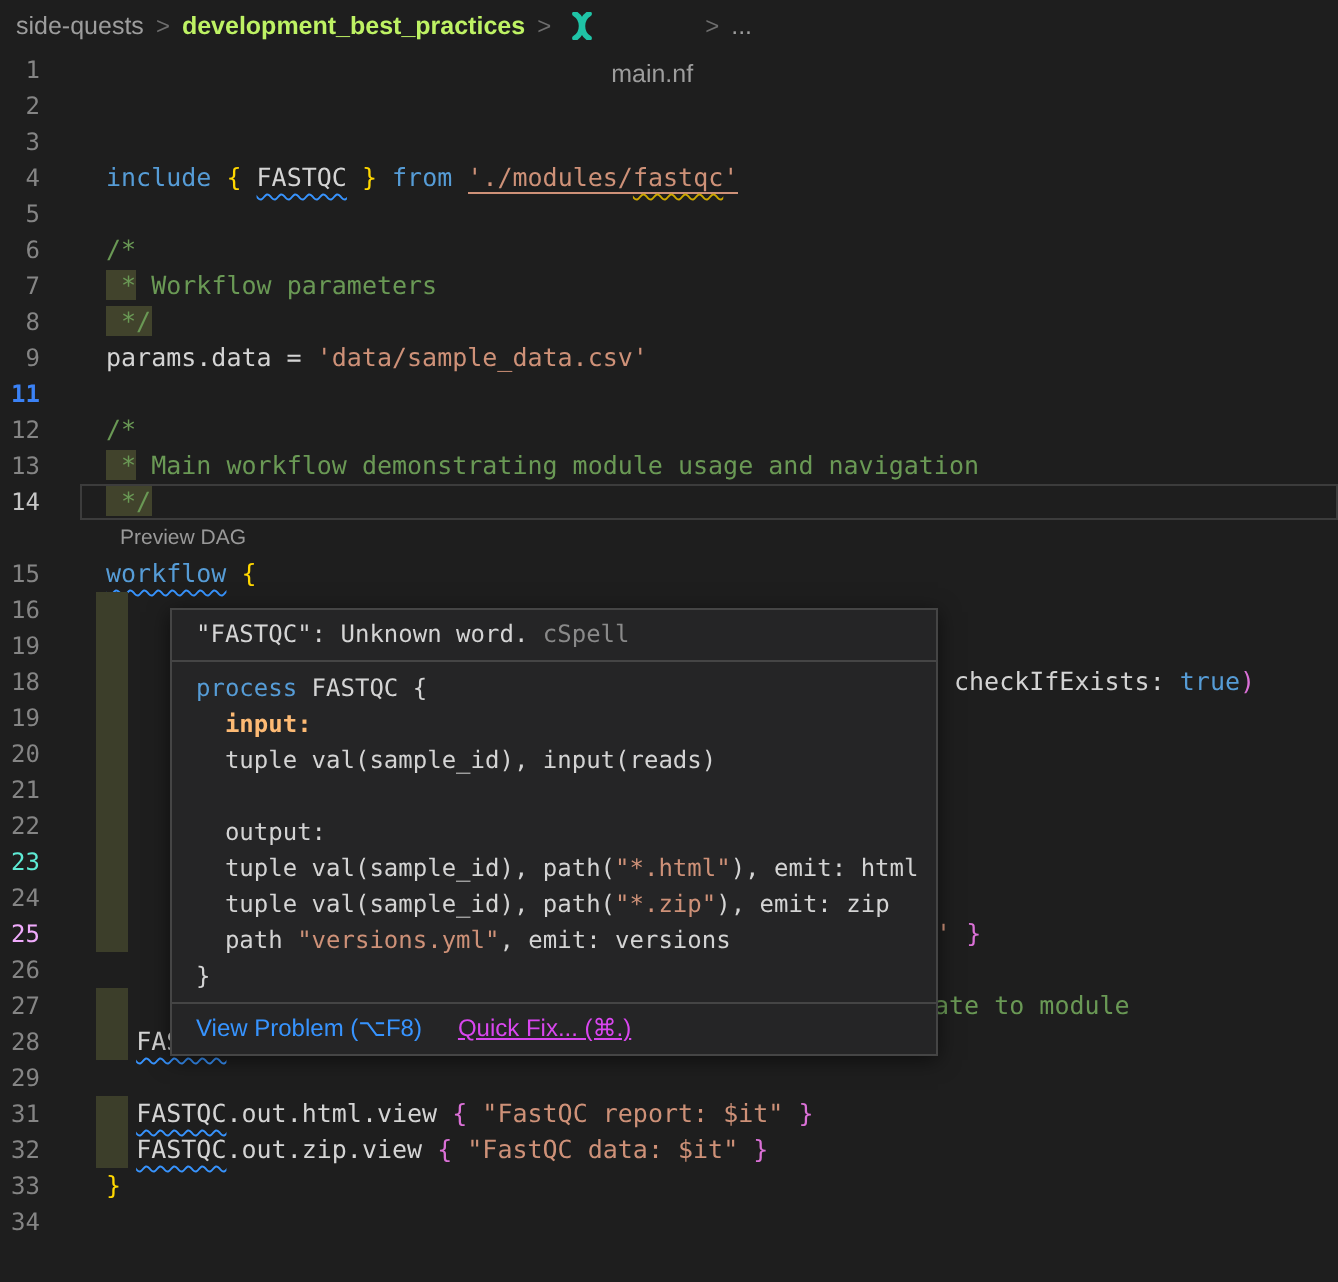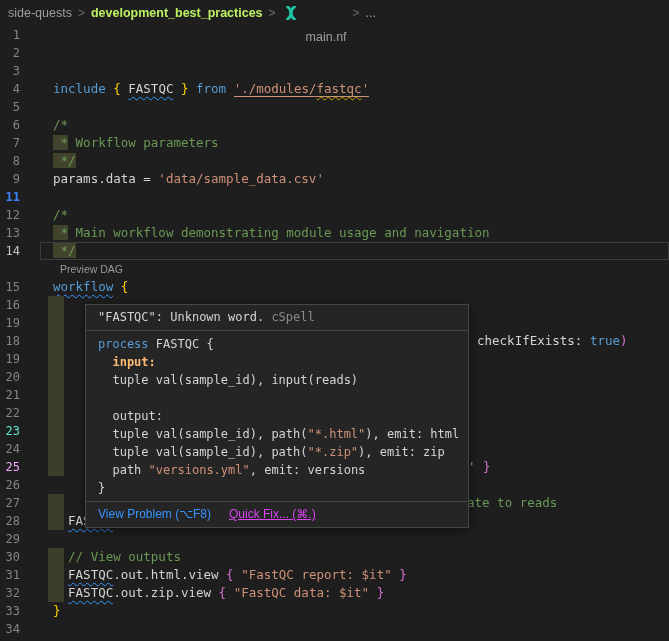--- a/index.html
+++ b/index.html
@@ -97,24 +97,23 @@
     <div class="row"><span class="num" style="color: rgb(133, 133, 133);">19</span><span class="band" style="background: rgb(60, 62, 42);"></span><span class="code"></span></div>
     <div class="row"><span class="num" style="color: rgb(133, 133, 133);">18</span><span class="band" style="background: rgb(60, 62, 42);"></span><span class="code"><span class="frag" style="left: 424px;"><span style="color: rgb(212, 212, 212);">checkIfExists: </span><span style="color: rgb(86, 156, 214);">true</span><span style="color: rgb(218, 112, 214);">)</span></span></span></div>
     <div class="row"><span class="num" style="color: rgb(133, 133, 133);">19</span><span class="band" style="background: rgb(60, 62, 42);"></span><span class="code"></span></div>
     <div class="row"><span class="num" style="color: rgb(133, 133, 133);">20</span><span class="band" style="background: rgb(60, 62, 42);"></span><span class="code"></span></div>
     <div class="row"><span class="num" style="color: rgb(133, 133, 133);">21</span><span class="band" style="background: rgb(60, 62, 42);"></span><span class="code"></span></div>
     <div class="row"><span class="num" style="color: rgb(133, 133, 133);">22</span><span class="band" style="background: rgb(60, 62, 42);"></span><span class="code"></span></div>
     <div class="row"><span class="num" style="color: #5eead4;">23</span><span class="band" style="background: rgb(60, 62, 42);"></span><span class="code"></span></div>
     <div class="row"><span class="num" style="color: rgb(133, 133, 133);">24</span><span class="band" style="background: rgb(60, 62, 42);"></span><span class="code"></span></div>
     <div class="row"><span class="num" style="color: #f0abfc;">25</span><span class="band" style="background: rgb(60, 62, 42);"></span><span class="code"><span class="frag" style="left: 415px;"><span style="color: rgb(206, 145, 120);">' </span><span style="color: rgb(218, 112, 214);">}</span></span></span></div>
     <div class="row"><span class="num" style="color: rgb(133, 133, 133);">26</span><span class="code"></span></div>
-    <div class="row"><span class="num" style="color: rgb(133, 133, 133);">27</span><span class="band" style="background: rgb(60, 62, 42);"></span><span class="code"><span class="frag" style="left: 414px;"><span style="color: rgb(106, 153, 85);">ate to reads</span></span></span></div>
+    <div class="row"><span class="num" style="color: rgb(133, 133, 133);">27</span><span class="band" style="background: rgb(60, 62, 42);"></span><span class="code"><span class="frag" style="left: 414px;"><span style="color: rgb(106, 153, 85);">ate to module</span></span></span></div>
     <div class="row"><span class="num" style="color: rgb(133, 133, 133);">28</span><span class="band" style="background: rgb(60, 62, 42);"></span><span class="code"><span style="color: rgb(212, 212, 212);">  </span><span class="sq-blue" style="color: rgb(212, 212, 212);">FASTQC</span><span style="color: rgb(218, 112, 214);">(</span><span style="color: rgb(212, 212, 212);">ch_input</span><span style="color: rgb(218, 112, 214);">)</span></span></div>
     <div class="row"><span class="num" style="color: rgb(133, 133, 133);">29</span><span class="code"></span></div>
-    <div class="row"><span class="num" style="color: rgb(133, 133, 133);">30</span><span class="band" style="background: rgb(60, 62, 42);"></span><span class="code"><span style="color: rgb(212, 212, 212);">  </span><span style="color: rgb(106, 153, 85);">// View outputs</span></span></div>
     <div class="row"><span class="num" style="color: rgb(133, 133, 133);">31</span><span class="band" style="background: rgb(60, 62, 42);"></span><span class="code"><span style="color: rgb(212, 212, 212);">  </span><span class="sq-blue" style="color: rgb(212, 212, 212);">FASTQC</span><span style="color: rgb(212, 212, 212);">.out.html.view </span><span style="color: rgb(218, 112, 214);">{</span><span style="color: rgb(212, 212, 212);"> </span><span style="color: rgb(206, 145, 120);">"FastQC report: $it"</span><span style="color: rgb(212, 212, 212);"> </span><span style="color: rgb(218, 112, 214);">}</span></span></div>
     <div class="row"><span class="num" style="color: rgb(133, 133, 133);">32</span><span class="band" style="background: rgb(60, 62, 42);"></span><span class="code"><span style="color: rgb(212, 212, 212);">  </span><span class="sq-blue" style="color: rgb(212, 212, 212);">FASTQC</span><span style="color: rgb(212, 212, 212);">.out.zip.view </span><span style="color: rgb(218, 112, 214);">{</span><span style="color: rgb(212, 212, 212);"> </span><span style="color: rgb(206, 145, 120);">"FastQC data: $it"</span><span style="color: rgb(212, 212, 212);"> </span><span style="color: rgb(218, 112, 214);">}</span></span></div>
     <div class="row"><span class="num" style="color: rgb(133, 133, 133);">33</span><span class="code"><span style="color: rgb(255, 215, 0);">}</span></span></div>
     <div class="row"><span class="num" style="color: rgb(133, 133, 133);">34</span><span class="code"></span></div>
   </div>
 
 <div class="tooltip">
   <div class="tt-header" id="tt-header"><span style="color: rgb(212, 212, 212);">"FASTQC": Unknown word.</span><span style="color: rgb(138, 138, 138);"> cSpell</span></div>
   <div class="tt-code" id="tt-code">
       <div class="trow"><span style="color: rgb(86, 156, 214);">process</span><span style="color: rgb(212, 212, 212);"> FASTQC {</span></div>

